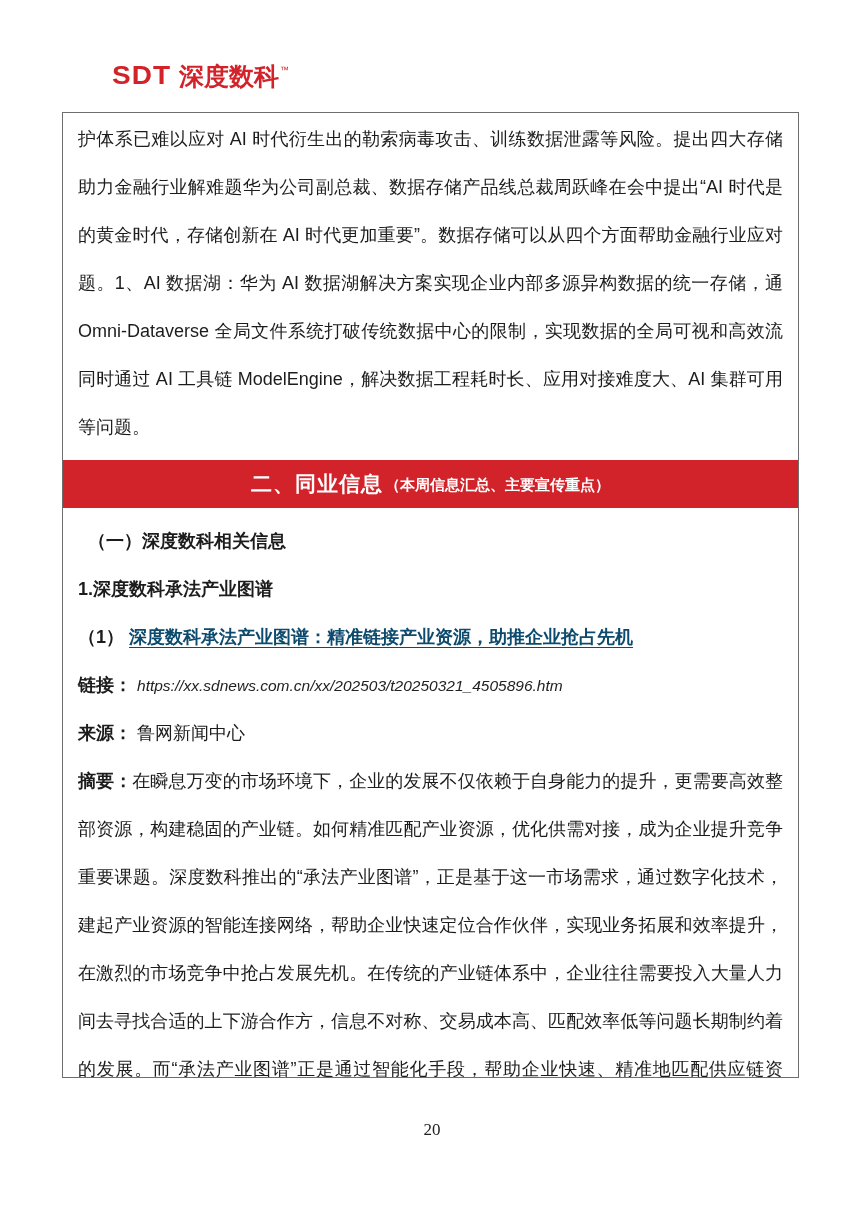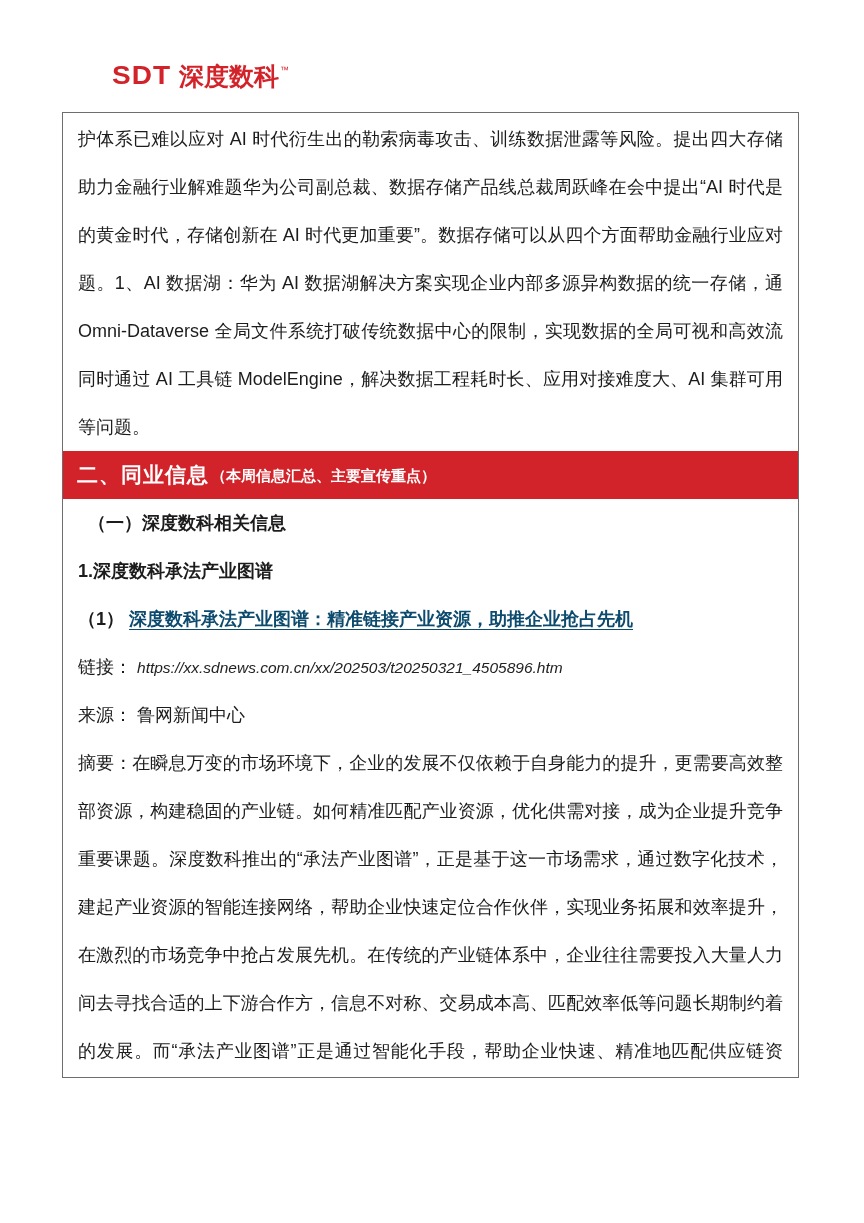--- a/index.html
+++ b/index.html
@@ -40,36 +40,37 @@
   .jline, .pline {
     height: 48px; line-height: 48px;
     font-size: 18px; color: #1c1c1c;
     white-space: nowrap;
   }
   .jline { text-align: justify; text-align-last: justify; white-space: normal; overflow: hidden; }
   .pline { text-align: left; }
 
   
   .banner {
-    height: 48px; margin: 0 -15px; padding: 0 14px;
+    height: 48px; margin: 9px -15px; padding: 0 14px;
     background: #d2232a;
     display: flex; align-items: center;
     color: #ffffff;
+    justify-content: center;
   }
   .banner-title { font-size: 21px; font-weight: 700; letter-spacing: 1px; }
   .banner-subtitle { font-size: 15px; font-weight: 700; margin-left: 2px; position: relative; top: 1px; }
 
   .heading { font-weight: 700; font-size: 18px; }
   .h-indent { padding-left: 10px; }
 
   .doc-link {
     color: #0c4a6e; font-weight: 700; text-decoration: underline;
     text-underline-offset: 4px; cursor: pointer;
   }
-  .label { font-weight: 400; }
+  .label { font-weight: 700; }
   .url-text { font-size: 15.5px; color: #222222; font-style: italic; }
 
   
   .page-number {
     position: absolute; left: 0; right: 0; top: 1120px;
     text-align: center;
     font-family: "Liberation Serif", serif;
     font-size: 17px; color: #222222;
   }
 </style>
@@ -126,14 +127,15 @@
       <div class="jline">部资源，构建稳固的产业链。如何精准匹配产业资源，优化供需对接，成为企业提升竞争力的</div>
       <div class="jline">重要课题。深度数科推出的“承法产业图谱”，正是基于这一市场需求，通过数字化技术，搭</div>
       <div class="jline">建起产业资源的智能连接网络，帮助企业快速定位合作伙伴，实现业务拓展和效率提升，从而</div>
       <div class="jline">在激烈的市场竞争中抢占发展先机。在传统的产业链体系中，企业往往需要投入大量人力和时</div>
       <div class="jline">间去寻找合适的上下游合作方，信息不对称、交易成本高、匹配效率低等问题长期制约着企业</div>
       <div class="jline">的发展。而“承法产业图谱”正是通过智能化手段，帮助企业快速、精准地匹配供应链资源，</div>
     </div>
 
   </div>
 
+  <div class="page-number">20</div>
 
 </div>
 
 </body></html>

